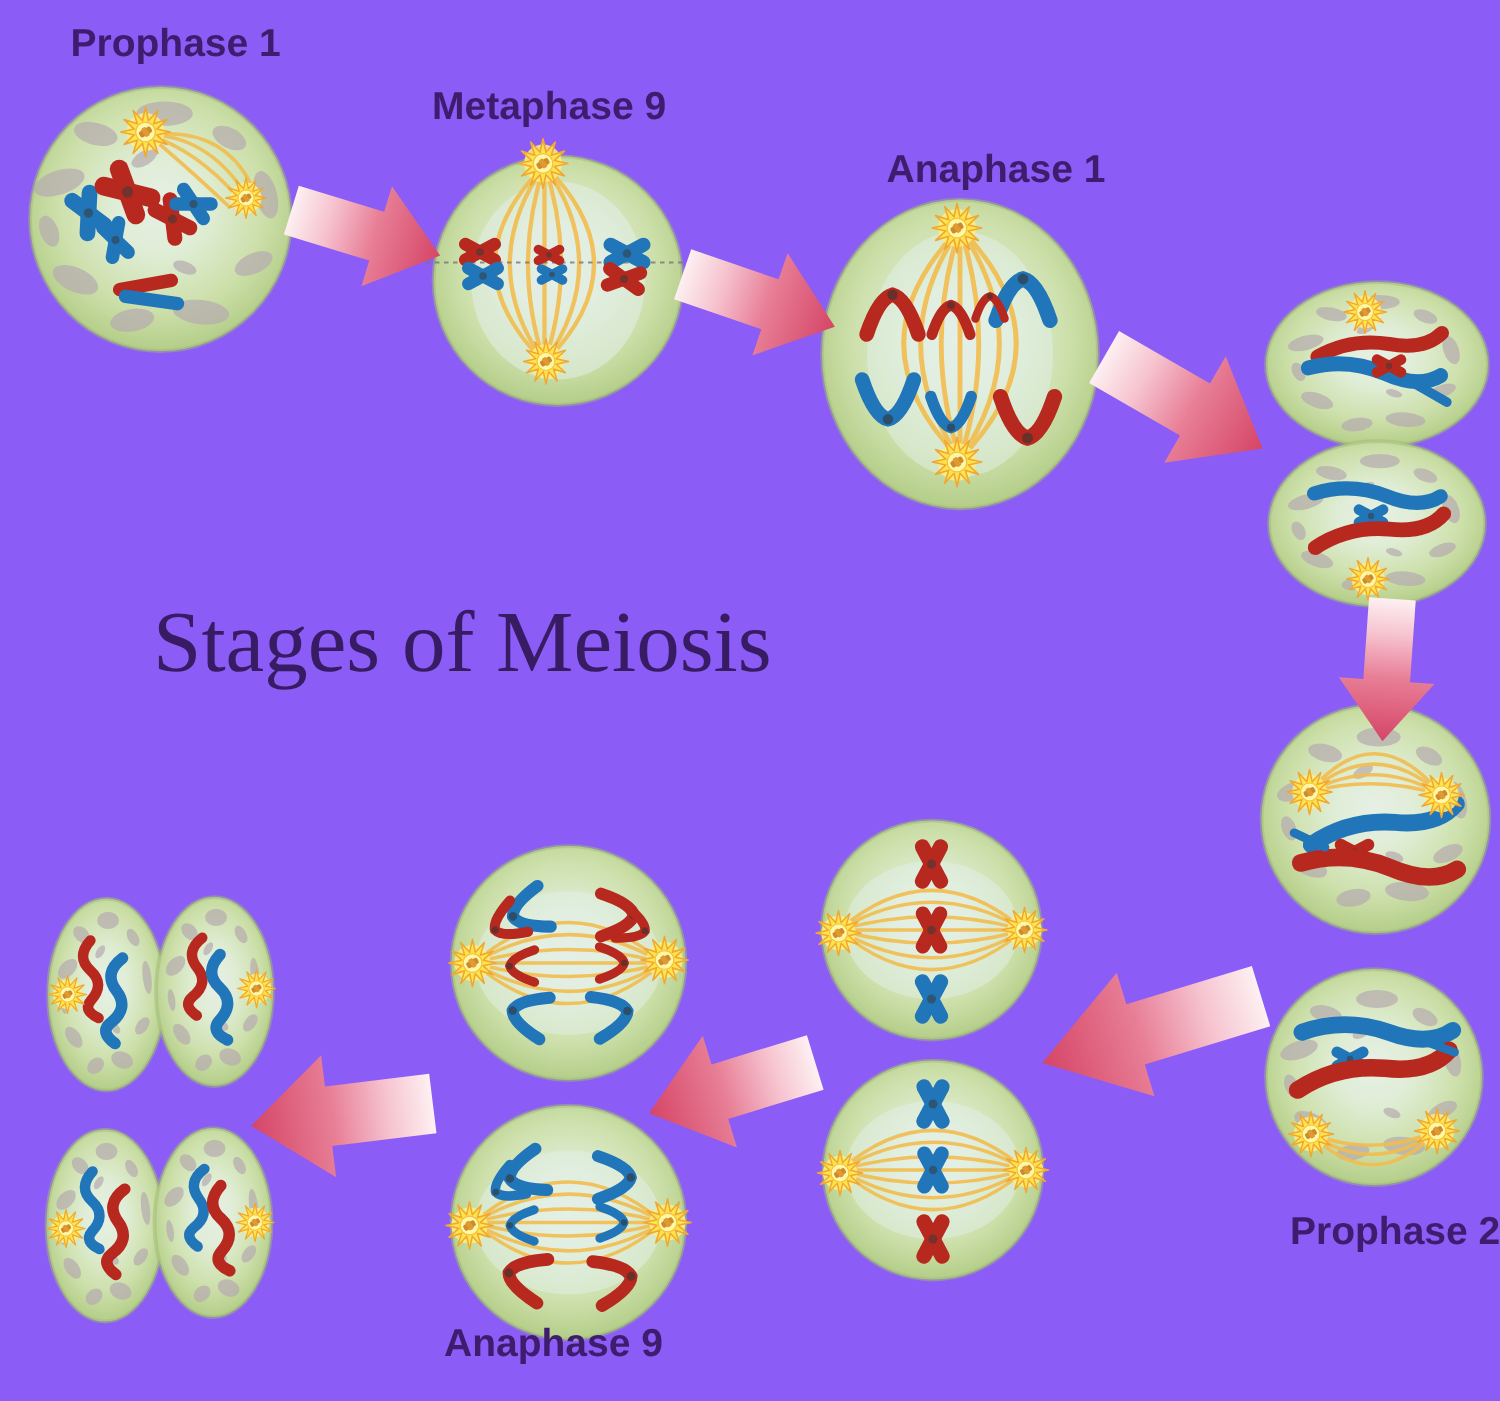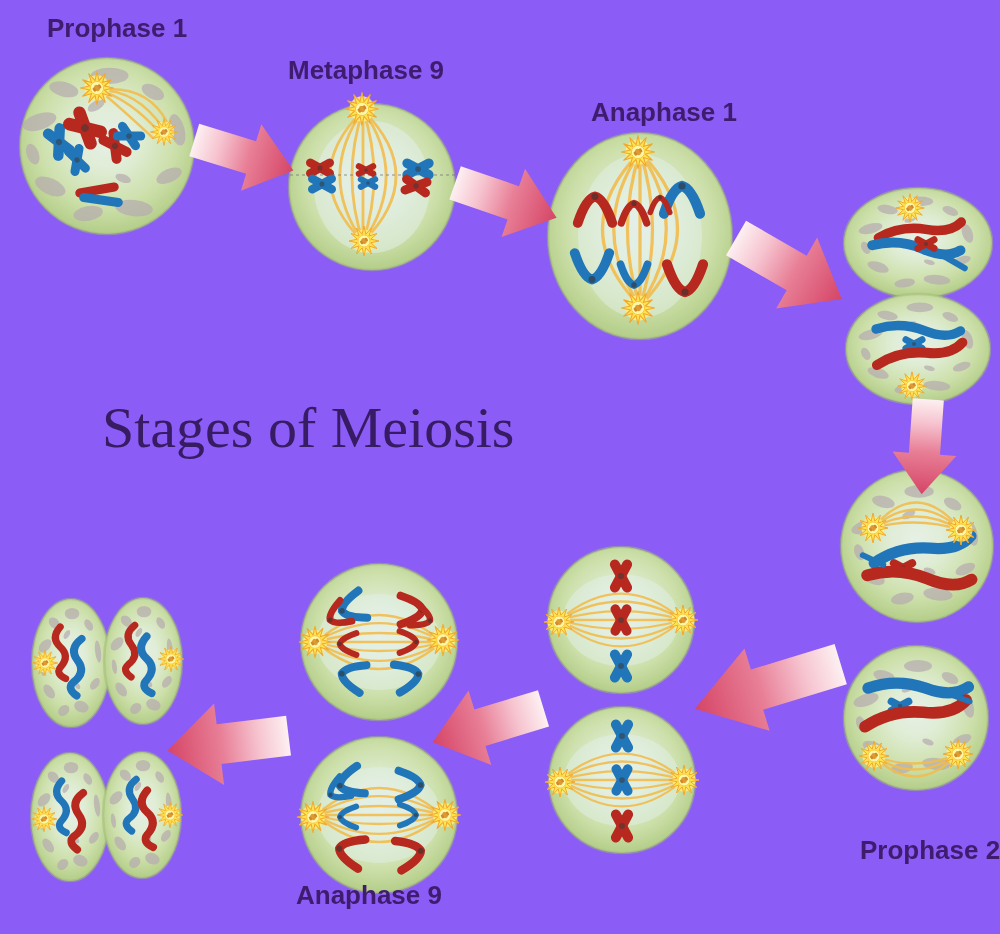--- a/index.html
+++ b/index.html
@@ -268,17 +268,17 @@
   <use href="#arrowShape" transform="translate(788,268) rotate(30) scale(1.0)"></use>
   <use href="#arrowShape" transform="translate(925,446) rotate(94) scale(0.78)"></use>
   <use href="#arrowShape" transform="translate(769,686) rotate(163) scale(1.25,1.05)"></use>
   <use href="#arrowShape" transform="translate(489,725) rotate(163) scale(0.95)"></use>
   <use href="#arrowShape" transform="translate(229,743) rotate(173) scale(1.0)"></use>
 </svg>
 
   <div class="stage-label" style="left:47px;top:13px;">Prophase 1</div>
   <div class="stage-label" style="left:288px;top:55px;">Metaphase 9</div>
   <div class="stage-label" style="left:548px;top:97px;margin-left:43px;">Anaphase 1</div>
-  <div class="stage-label" style="left:860px;top:835px;">Prophase 2</div>
+  <div class="stage-label" style="left:860px;top:805px;">Prophase 2</div>
   <div class="stage-label" style="left:296px;top:880px;">Anaphase 9</div>
 
   <div class="diagram-title">Stages of Meiosis</div>
 </div>
 
 </body></html>

